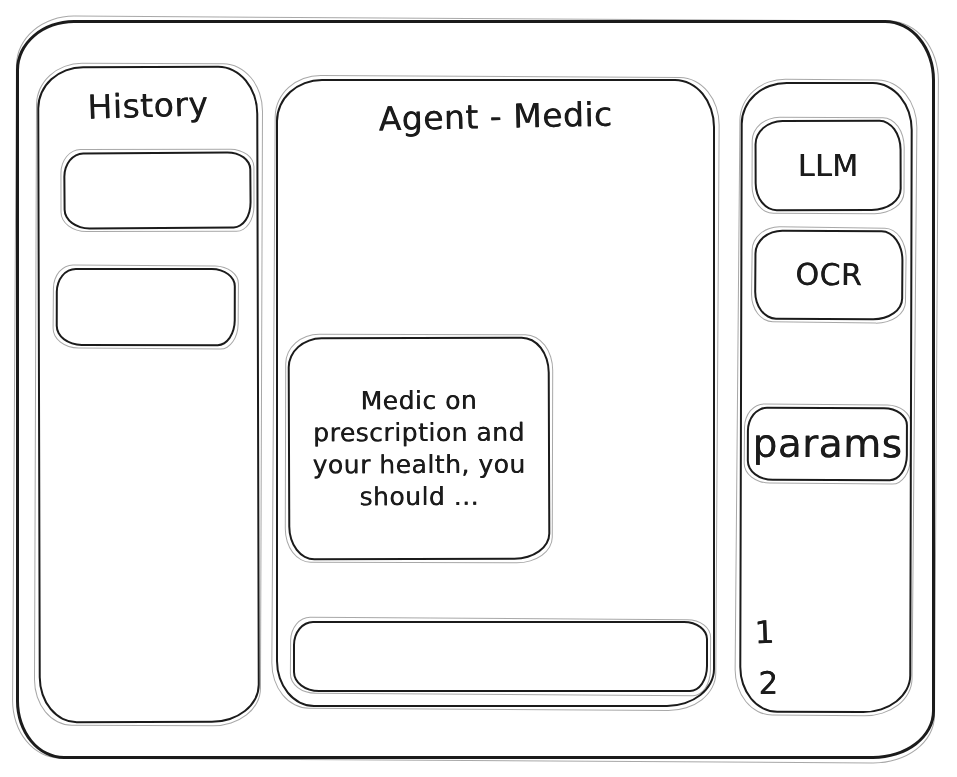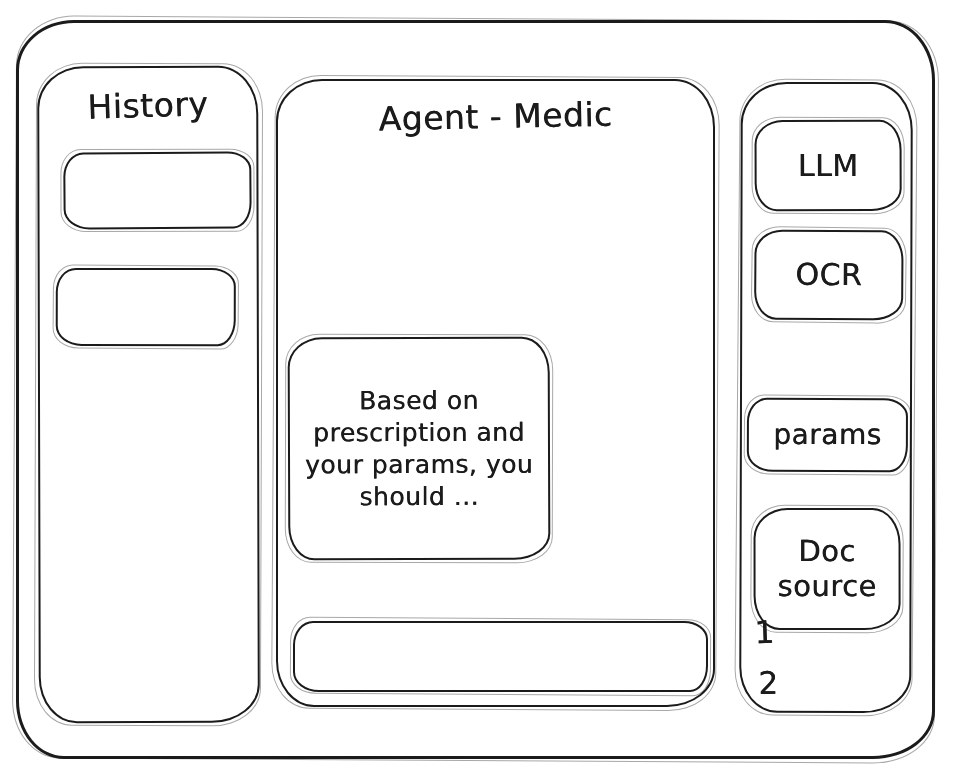--- a/index.html
+++ b/index.html
@@ -87,35 +87,34 @@
     <div class="sk r-item" style="left:16px;top:200px;width:180px;height:78px;transform:rotate(.25deg);">
       <span class="hand"></span>
     </div>
   </div>
 
   <div class="sk r-panel" style="left:276px;top:79px;width:439px;height:628px;">
 
     <div class="abs hand title" style="left:0;top:16px;width:100%;transform:rotate(-1.2deg);">Agent - Medic</div>
 
 
-    <div class="sk r-bub bubble hand" style="left:10px;top:256px;width:262px;height:223px;transform:rotate(-.2deg);">Based on prescription and your params, you should ...</div>
+    <div class="sk r-bub bubble hand" style="left:10px;top:256px;width:262px;height:223px;transform:rotate(-.2deg);">Medic on prescription and your health, you should ...</div>
 
     <div class="sk r-item input-wrap" style="left:15px;top:540px;width:415px;height:71px;">
       <input type="text" placeholder="" value="" style="">
     </div>
   </div>
 
   <div class="sk r-panel" style="left:740px;top:82px;width:172px;height:631px;transform:rotate(.15deg);">
 
     <div class="sk r-btn btn hand" style="left:12px;top:36px;width:147px;height:91px;transform:rotate(-.3deg);">LLM</div>
 
     <div class="sk r-btn btn hand" style="left:12px;top:146px;width:149px;height:90px;transform:rotate(.25deg);">OCR</div>
 
-    <div class="sk r-item btn hand" style="left:5px;top:314px;width:161px;height:74px;font-size:28px;">params</div>
+    <div class="sk r-item btn hand" style="left:5px;top:323px;width:161px;height:74px;font-size:39px;">params</div>
 
-    <div class="sk r-bub btn hand" style="left:12px;top:424px;width:147px;height:122px;font-size:29px;padding:4px 18px;transform:rotate(-.2deg);">Doc source</div>
 
     <div class="abs num hand" style="left:13px;top:530px;transform:rotate(-2deg);">1</div>
 
     <div class="abs num hand" style="left:17px;top:581px;transform:rotate(-1deg);">2</div>
   </div>
 
 </div>
 
 </body></html>

